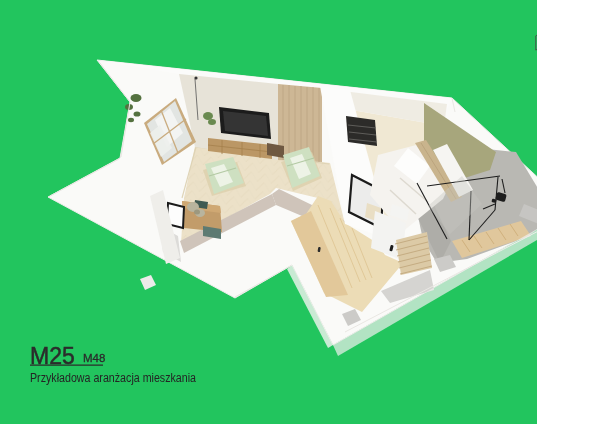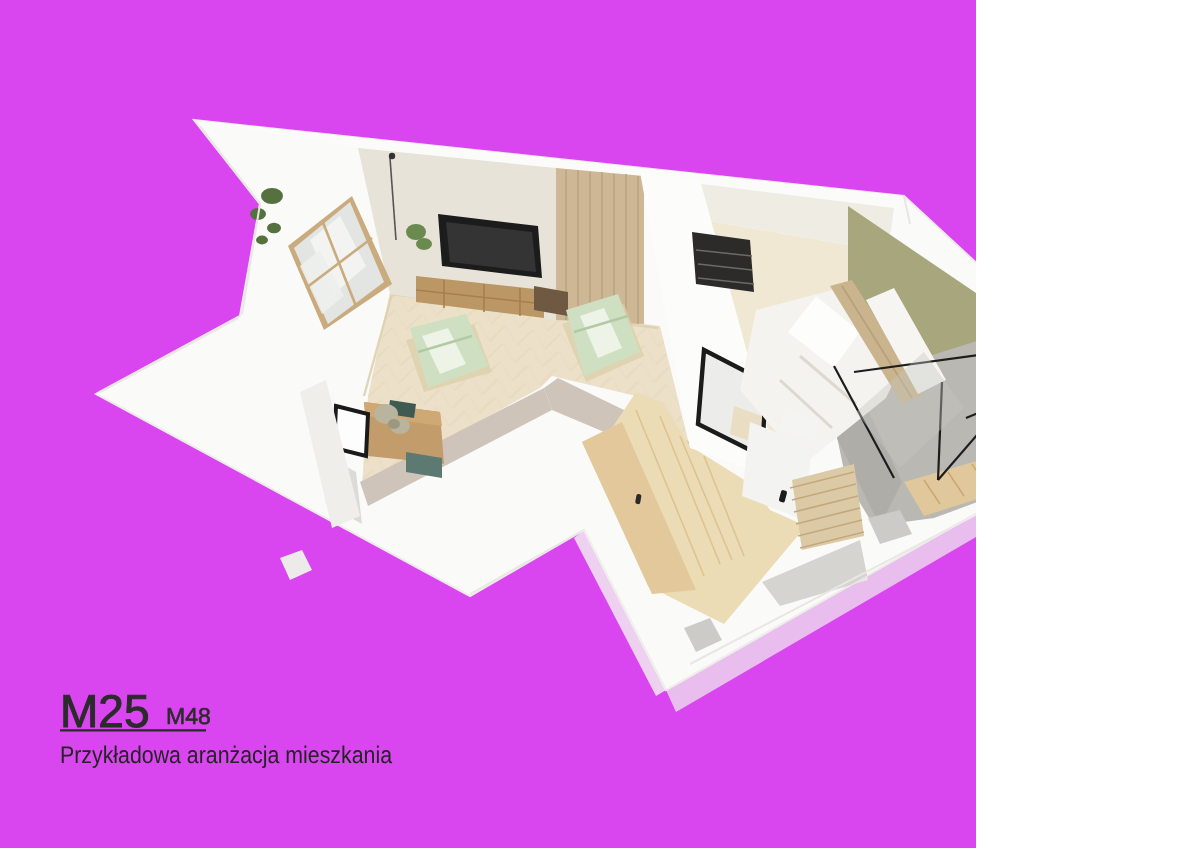--- a/index.html
+++ b/index.html
@@ -1,16 +1,16 @@
 <!DOCTYPE html>
 <html><head>
 <meta charset="utf-8">
 <style>
   html,body{margin:0;padding:0;background:#ffffff;}
-  #stage{position:relative;width:488px;height:424px;background:#d946ef;overflow:hidden;
+  #stage{position:relative;width:537px;height:424px;background:#22c55e;overflow:hidden;
          font-family:"Liberation Sans", sans-serif;text-align:center;}
 </style>
 </head>
 <body>
 <div id="stage">
 <svg width="600" height="424" viewBox="0 0 600 424">
 
   <polygon points="97,60 452,98 572,209 333,345 292,265 235,298 48,197 120,158 130,102" fill="#fafaf8" stroke="#eeece9" stroke-width="1"></polygon>
 
   <defs>

